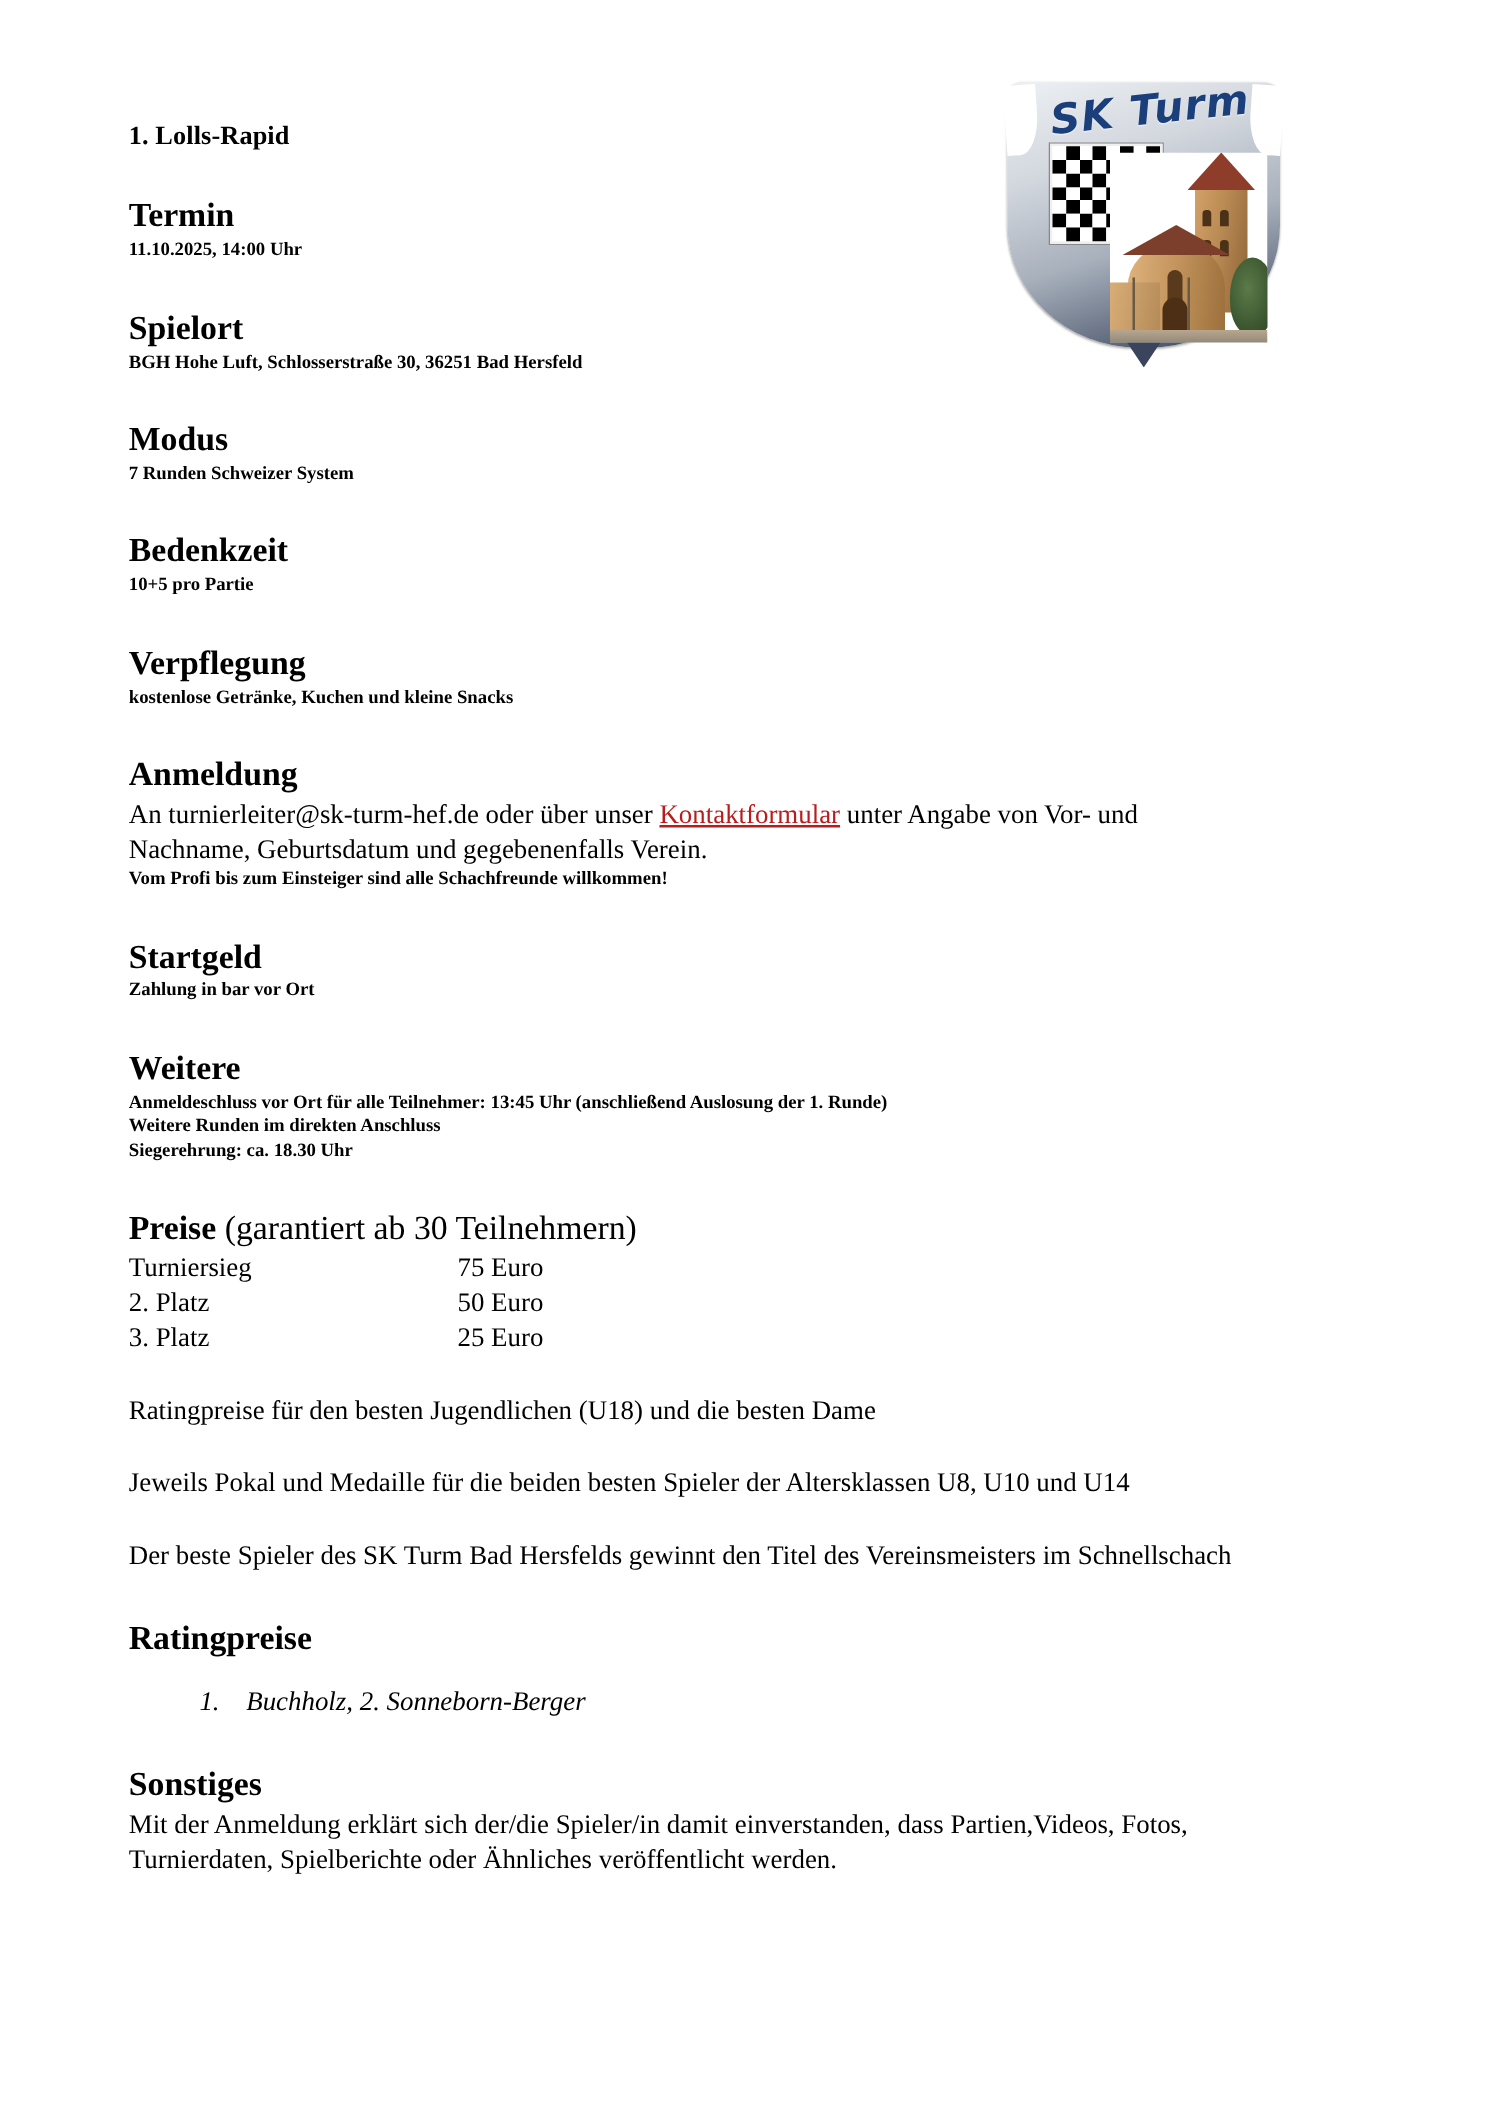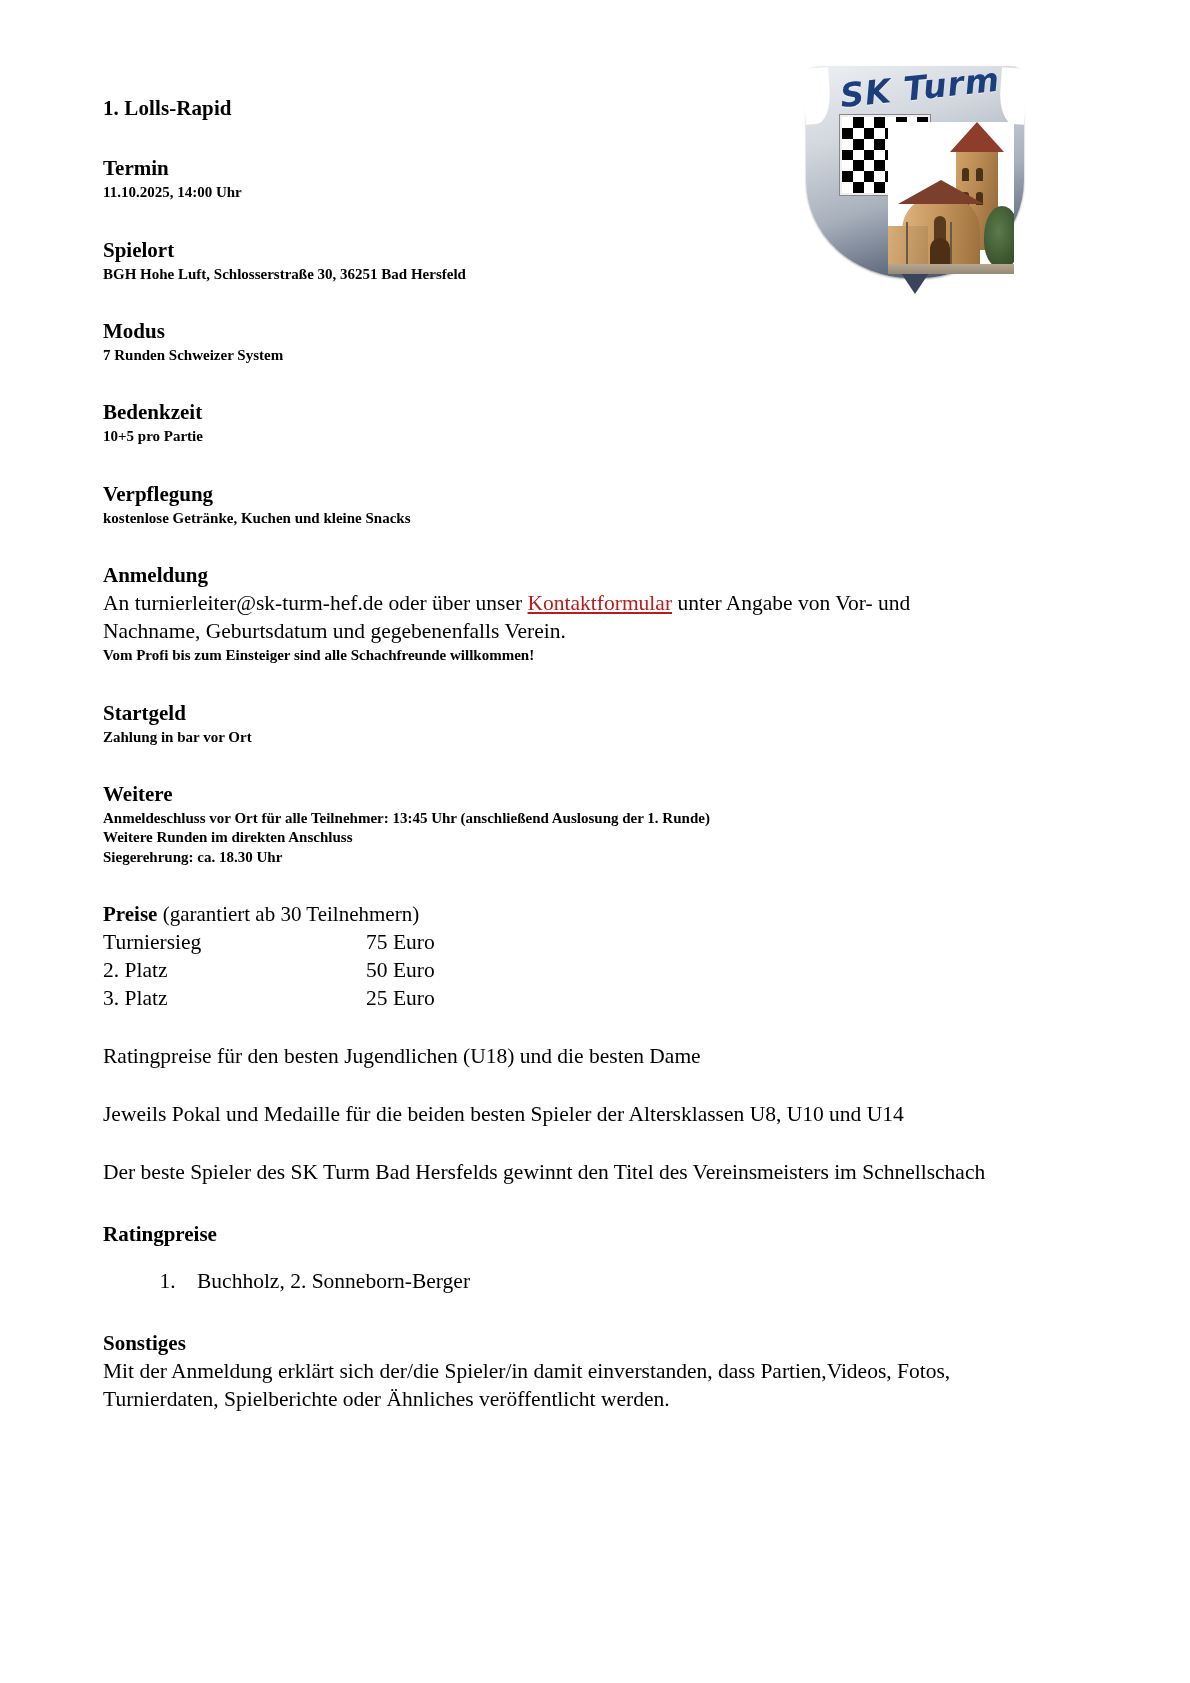--- a/index.html
+++ b/index.html
@@ -27,21 +27,21 @@
     font-size: 21px;
     font-weight: bold;
     margin: 0 0 0 0;
     letter-spacing: 0.1px;
     line-height: 1.2;
   }
   .block {
     margin-top: 34px;
   }
   .heading {
-    font-size: 21px;
+    font-size: 27px;
     font-weight: bold;
     line-height: 1.33;
     margin: 0;
   }
   .heading .normal {
     font-weight: normal;
   }
   .line {
     font-size: 15px;
     line-height: 1.30;
@@ -73,20 +73,21 @@
   .spaced-para {
     margin-top: 30px;
     font-size: 21.5px;
     line-height: 1.30;
   }
   ol.fein-list {
     margin: 19px 0 0 0;
     padding-left: 78px;
     font-size: 21.5px;
     line-height: 1.30;
+    font-style: italic;
   }
   ol.fein-list li {
     padding-left: 16px;
   }
   
   .logo {
     position: absolute;
     left: 800px;
     top: 62px;
     width: 230px;

